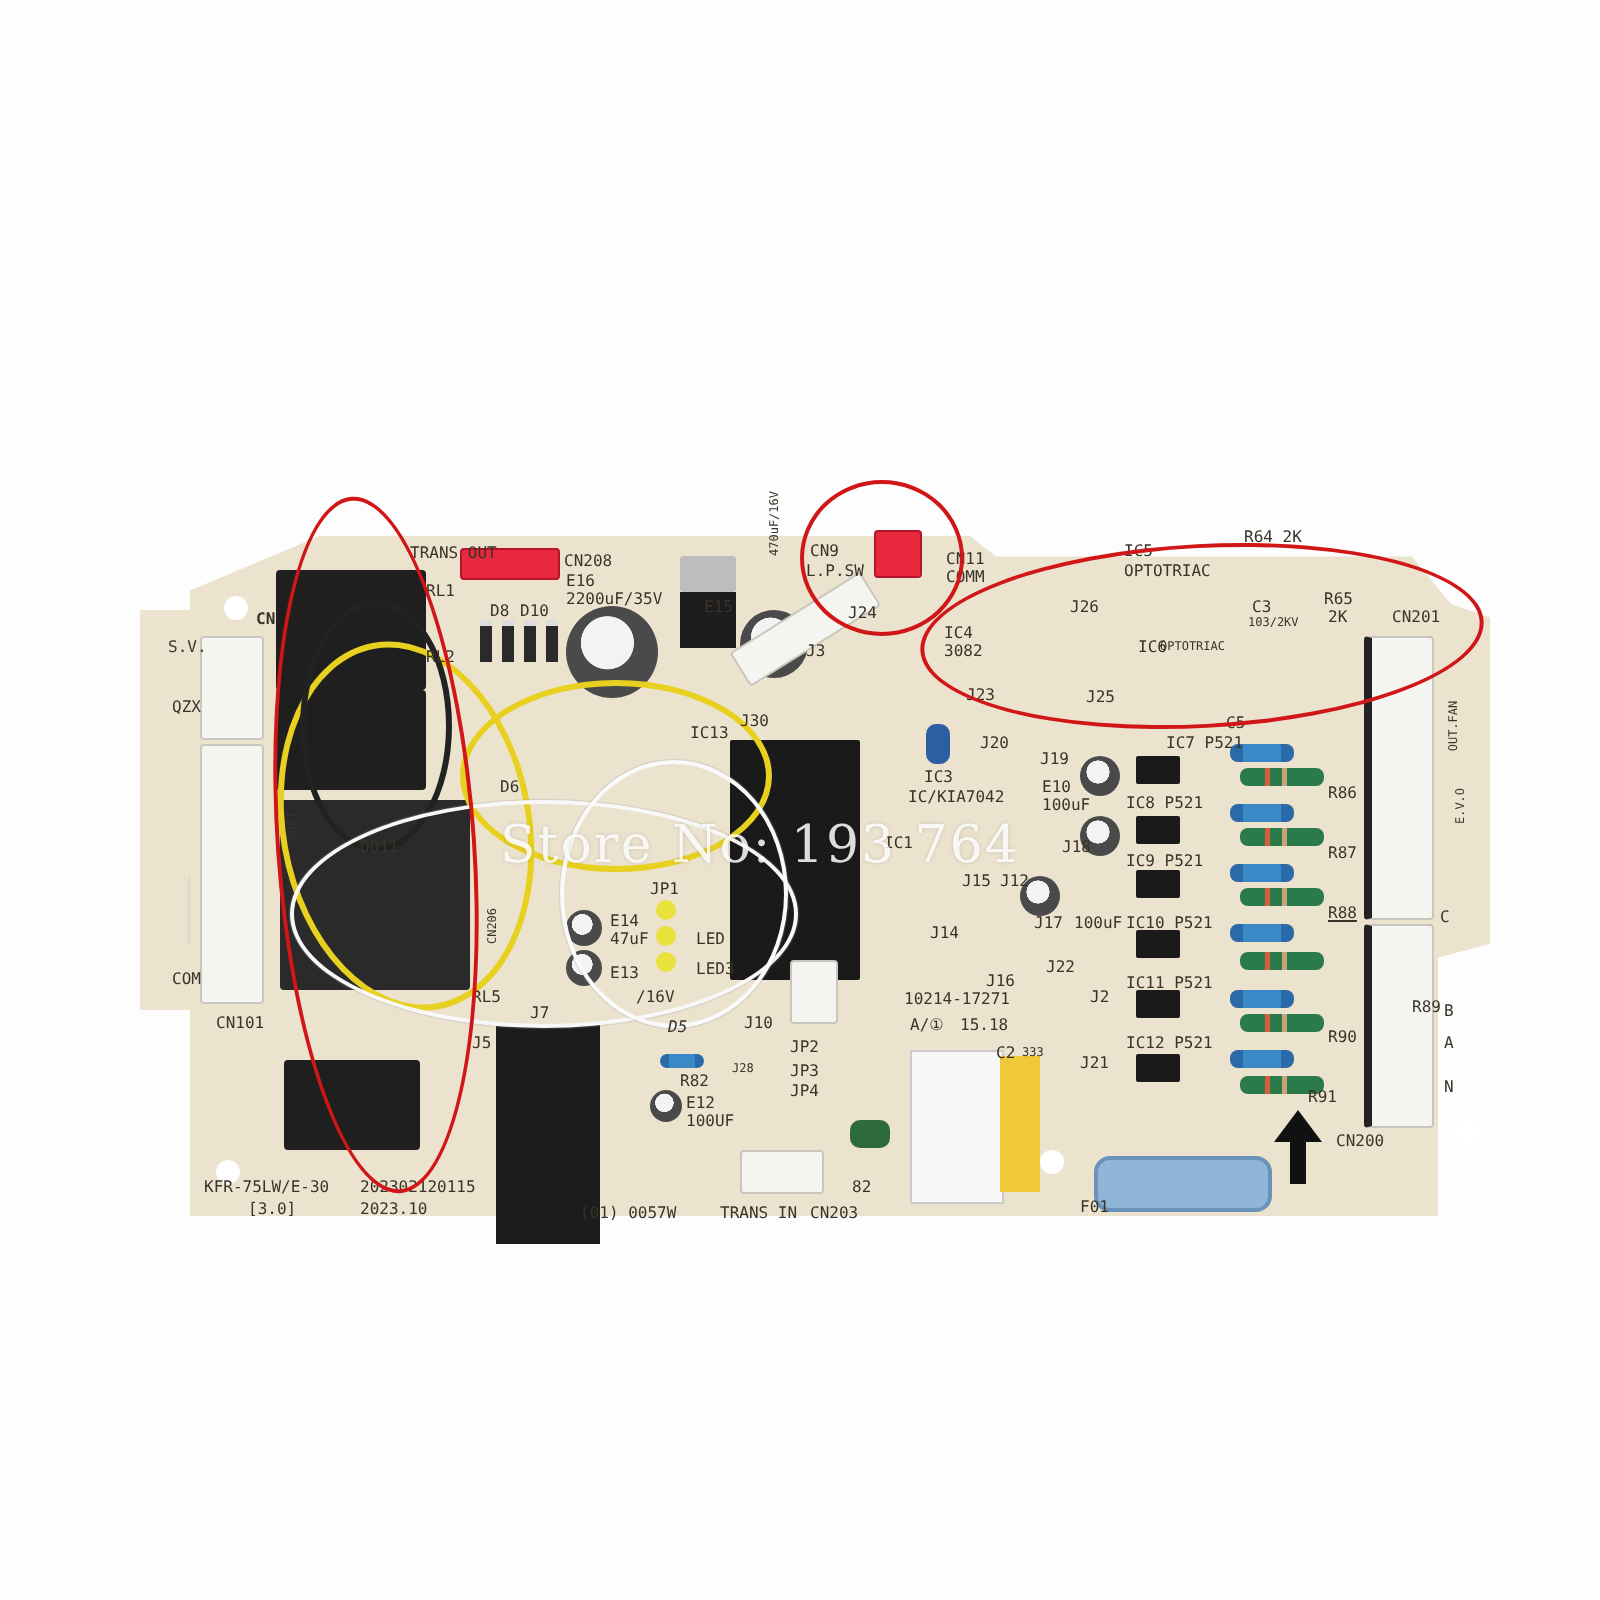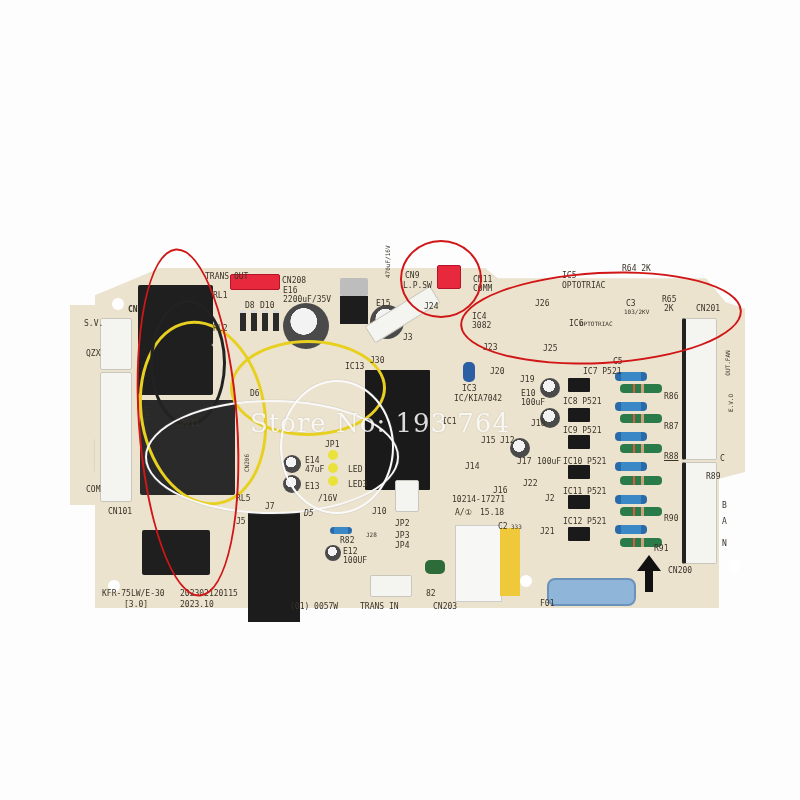--- a/index.html
+++ b/index.html
@@ -130,21 +130,21 @@
   <div class="wire" style="left:280px;top:380px;width:110px;height:130px;border:2px solid #fafafa;box-shadow:0 0 1px #999;"></div>
 
   <span class="silk" style="left:205px;top:273px;">TRANS OUT</span>
   <span class="silk" style="left:282px;top:277px;">CN208</span>
   <span class="silk" style="left:213px;top:292px;">RL1</span>
   <span class="silk" style="left:213px;top:325px;">RL2</span>
   <span class="silk" style="left:245px;top:302px;">D8</span>
   <span class="silk" style="left:260px;top:302px;">D10</span>
   <span class="silk" style="left:283px;top:287px;">E16</span>
   <span class="silk" style="left:283px;top:296px;">2200uF/35V</span>
-  <span class="silk" style="left:376px;top:300px;">E15</span>
+  <span class="silk" style="left:352px;top:300px;">E15</span>
   <span class="silk sm" style="left:385px;top:278px;transform:rotate(-90deg);transform-origin:left top;">470uF/16V</span>
   <span class="silk" style="left:370px;top:357px;">J30</span>
   <span class="silk" style="left:345px;top:363px;">IC13</span>
 
   <span class="silk" style="left:128px;top:306px;font-weight:bold;">CN</span>
   <span class="silk" style="left:84px;top:320px;">S.V.</span>
   <span class="silk" style="left:86px;top:350px;">QZX</span>
   <span class="silk" style="left:86px;top:486px;">COM</span>
   <span class="silk" style="left:108px;top:508px;">CN101</span>
   <span class="silk" style="left:180px;top:420px;">DQ11</span>
@@ -155,35 +155,35 @@
   <span class="silk sm" style="left:238px;top:460px;transform:rotate(-90deg);">CN206</span>
   <span class="silk" style="left:250px;top:390px;">D6</span>
 
   <span class="silk" style="left:325px;top:441px;">JP1</span>
   <span class="silk" style="left:348px;top:466px;">LED</span>
   <span class="silk" style="left:348px;top:481px;">LED3</span>
   <span class="silk" style="left:305px;top:457px;">E14</span>
   <span class="silk" style="left:305px;top:466px;">47uF</span>
   <span class="silk" style="left:305px;top:483px;">E13</span>
   <span class="silk" style="left:318px;top:495px;">/16V</span>
-  <span class="silk" style="left:304px;top:510px;font-style:italic;">D5</span>
+  <span class="silk" style="left:334px;top:510px;font-style:italic;">D5</span>
   <span class="silk" style="left:372px;top:508px;">J10</span>
   <span class="silk" style="left:395px;top:520px;">JP2</span>
   <span class="silk" style="left:395px;top:532px;">JP3</span>
   <span class="silk" style="left:395px;top:542px;">JP4</span>
   <span class="silk sm" style="left:366px;top:532px;">J28</span>
   <span class="silk" style="left:340px;top:537px;">R82</span>
   <span class="silk" style="left:343px;top:548px;">E12</span>
   <span class="silk" style="left:343px;top:557px;">100UF</span>
   <span class="silk" style="left:426px;top:590px;">82</span>
 
   <span class="silk" style="left:405px;top:272px;">CN9</span>
   <span class="silk" style="left:403px;top:282px;">L.P.SW</span>
   <span class="silk" style="left:424px;top:303px;">J24</span>
-  <span class="silk" style="left:403px;top:322px;margin-top:12px;">J3</span>
+  <span class="silk" style="left:403px;top:322px;">J3</span>
   <span class="silk" style="left:473px;top:276px;">CN11</span>
   <span class="silk" style="left:473px;top:285px;">COMM</span>
   <span class="silk" style="left:562px;top:272px;">IC5</span>
   <span class="silk" style="left:562px;top:282px;">OPTOTRIAC</span>
   <span class="silk" style="left:622px;top:265px;">R64 2K</span>
   <span class="silk" style="left:472px;top:313px;">IC4</span>
   <span class="silk" style="left:472px;top:322px;">3082</span>
   <span class="silk" style="left:535px;top:300px;">J26</span>
   <span class="silk" style="left:533px;top:320px;margin-left:36px;">IC6</span>
   <span class="silk sm" style="left:580px;top:321px;">OPTOTRIAC</span>
@@ -205,21 +205,21 @@
   <span class="silk" style="left:531px;top:420px;">J18</span>
   <span class="silk" style="left:583px;top:368px;">IC7 P521</span>
   <span class="silk" style="left:563px;top:398px;">IC8 P521</span>
   <span class="silk" style="left:563px;top:427px;">IC9 P521</span>
   <span class="silk" style="left:563px;top:458px;">IC10 P521</span>
   <span class="silk" style="left:563px;top:488px;">IC11 P521</span>
   <span class="silk" style="left:563px;top:518px;">IC12 P521</span>
   <span class="silk" style="left:664px;top:393px;">R86</span>
   <span class="silk" style="left:664px;top:423px;">R87</span>
   <span class="silk" style="left:664px;top:453px;text-decoration:underline;">R88</span>
-  <span class="silk" style="left:664px;top:473px;padding-left:42px;">R89</span>
+  <span class="silk" style="left:664px;top:500px;padding-left:42px;">R89</span>
   <span class="silk" style="left:664px;top:515px;">R90</span>
   <span class="silk" style="left:654px;top:545px;">R91</span>
   <span class="silk" style="left:668px;top:567px;">CN200</span>
   <span class="silk sm" style="left:715px;top:360px;transform:rotate(-90deg);">OUT.FAN</span>
   <span class="silk sm" style="left:722px;top:400px;transform:rotate(-90deg);">E.V.O</span>
   <span class="silk" style="left:720px;top:455px;">C</span>
   <span class="silk" style="left:722px;top:502px;">B</span>
   <span class="silk" style="left:722px;top:518px;">A</span>
   <span class="silk" style="left:722px;top:540px;">N</span>
 
@@ -238,20 +238,20 @@
   <span class="silk" style="left:498px;top:523px;">C2</span>
   <span class="silk sm" style="left:511px;top:524px;">333</span>
   <span class="silk" style="left:540px;top:600px;">F01</span>
 
   <span class="silk" style="left:102px;top:590px;">KFR-75LW/E-30</span>
   <span class="silk" style="left:180px;top:590px;">202302120115</span>
   <span class="silk" style="left:124px;top:601px;">[3.0]</span>
   <span class="silk" style="left:180px;top:601px;">2023.10</span>
   <span class="silk" style="left:290px;top:603px;">(01) 0057W</span>
   <span class="silk" style="left:360px;top:603px;">TRANS IN</span>
-  <span class="silk" style="left:405px;top:603px;margin-left:28px;">CN203</span>
+  <span class="silk" style="left:405px;top:603px;">CN203</span>
 
   <div class="annot" style="left:138px;top:248px;width:96px;height:345px;transform:rotate(-4deg);"></div>
   <div class="annot" style="left:400px;top:240px;width:78px;height:74px;"></div>
   <div class="annot" style="left:460px;top:272px;width:278px;height:88px;transform:rotate(-3deg);"></div>
 
   <div class="watermark">Store No: 193 764</div>
 </div>
 
 </body></html>

